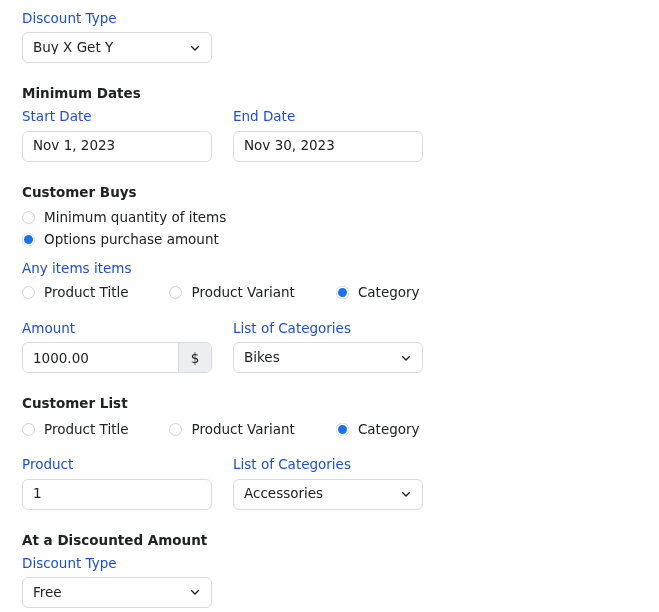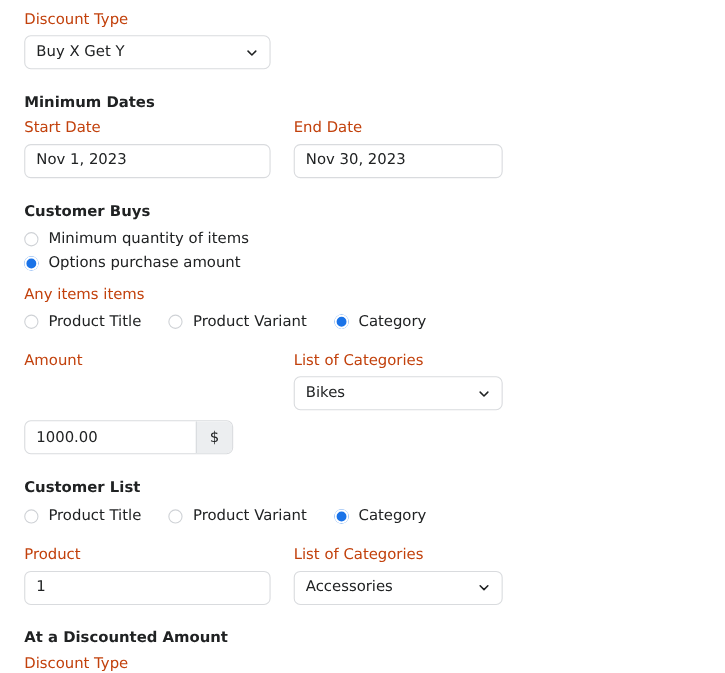--- a/index.html
+++ b/index.html
@@ -27,28 +27,28 @@
     font-size: 13.5px;
     font-weight: bold;
     color: #202223;
     line-height: 1.2;
     margin: 0 0 7px 0;
   }
 
   .field-label {
     font-size: 13.5px;
     font-weight: normal;
-    color: #c2410c;
+    color: #1d4ed8;
     line-height: 1.2;
     margin: 0 0 6px 0;
   }
 
   
   .row { display: flex; }
-  .col-left { width: 224px; margin-right: 21px; }
+  .col-left { width: 190px; margin-right: 21px; }
   .col-right { width: 190px; }
 
   
   .control {
     box-sizing: border-box;
     height: 31px;
     border: 1px solid #d9dbde;
     border-radius: 6px;
     background: #ffffff;
     display: flex;
@@ -82,21 +82,20 @@
   .input-group {
     box-sizing: border-box;
     width: 190px;
     height: 31px;
     border: 1px solid #d9dbde;
     border-radius: 6px;
     background: #ffffff;
     display: flex;
     align-items: stretch;
     overflow: hidden;
-    margin-top: 40px;
   }
   .input-group .ig-input {
     flex: 1 1 auto;
     display: flex;
     align-items: center;
     padding: 0 10px;
     font-size: 13.5px;
     color: #202223;
     cursor: text;
   }
@@ -112,21 +111,21 @@
     color: #202223;
     cursor: default;
   }
 
   
   .radio-row {
     display: flex;
     align-items: center;
     height: 22px;
   }
-  .radio-row.inline-group { gap: 0; }
+  .radio-row.inline-group { gap: 16px; }
 
   .radio-opt {
     display: flex;
     align-items: center;
     cursor: default;
     margin-right: 25px;
   }
   .radio-opt:last-child { margin-right: 0; }
 
   .radio-mark {

